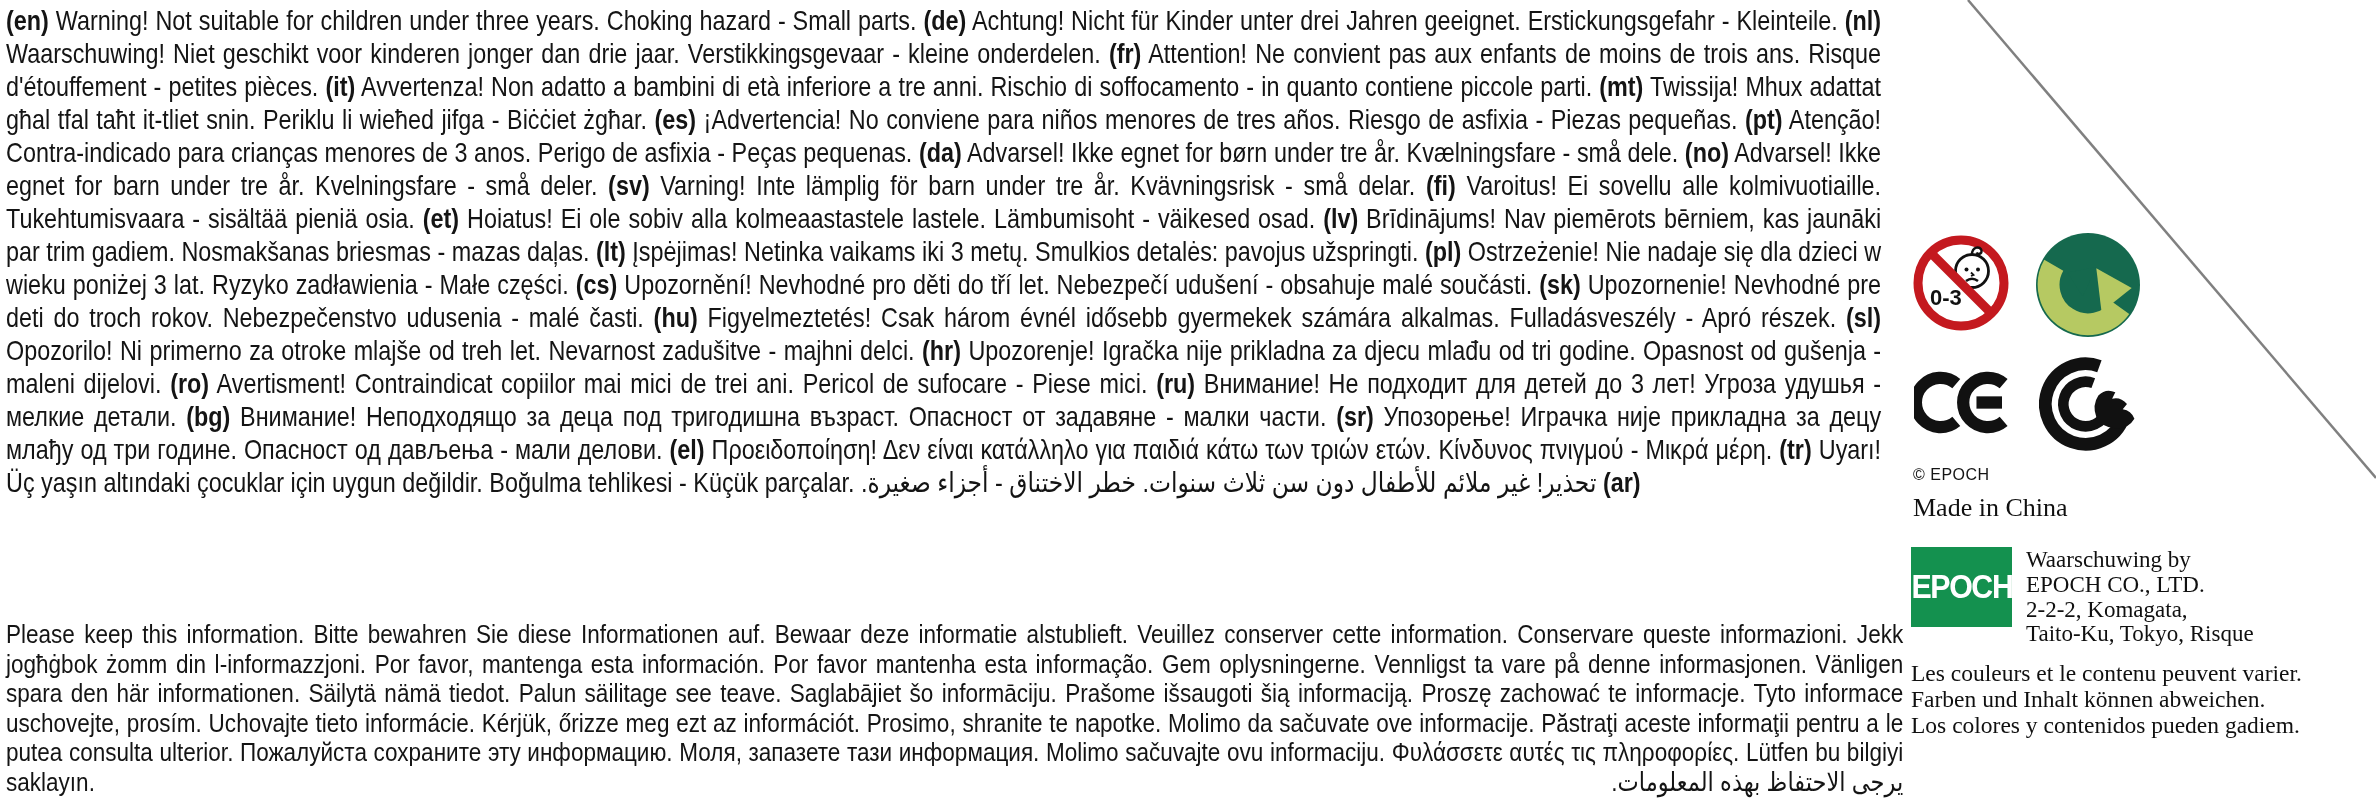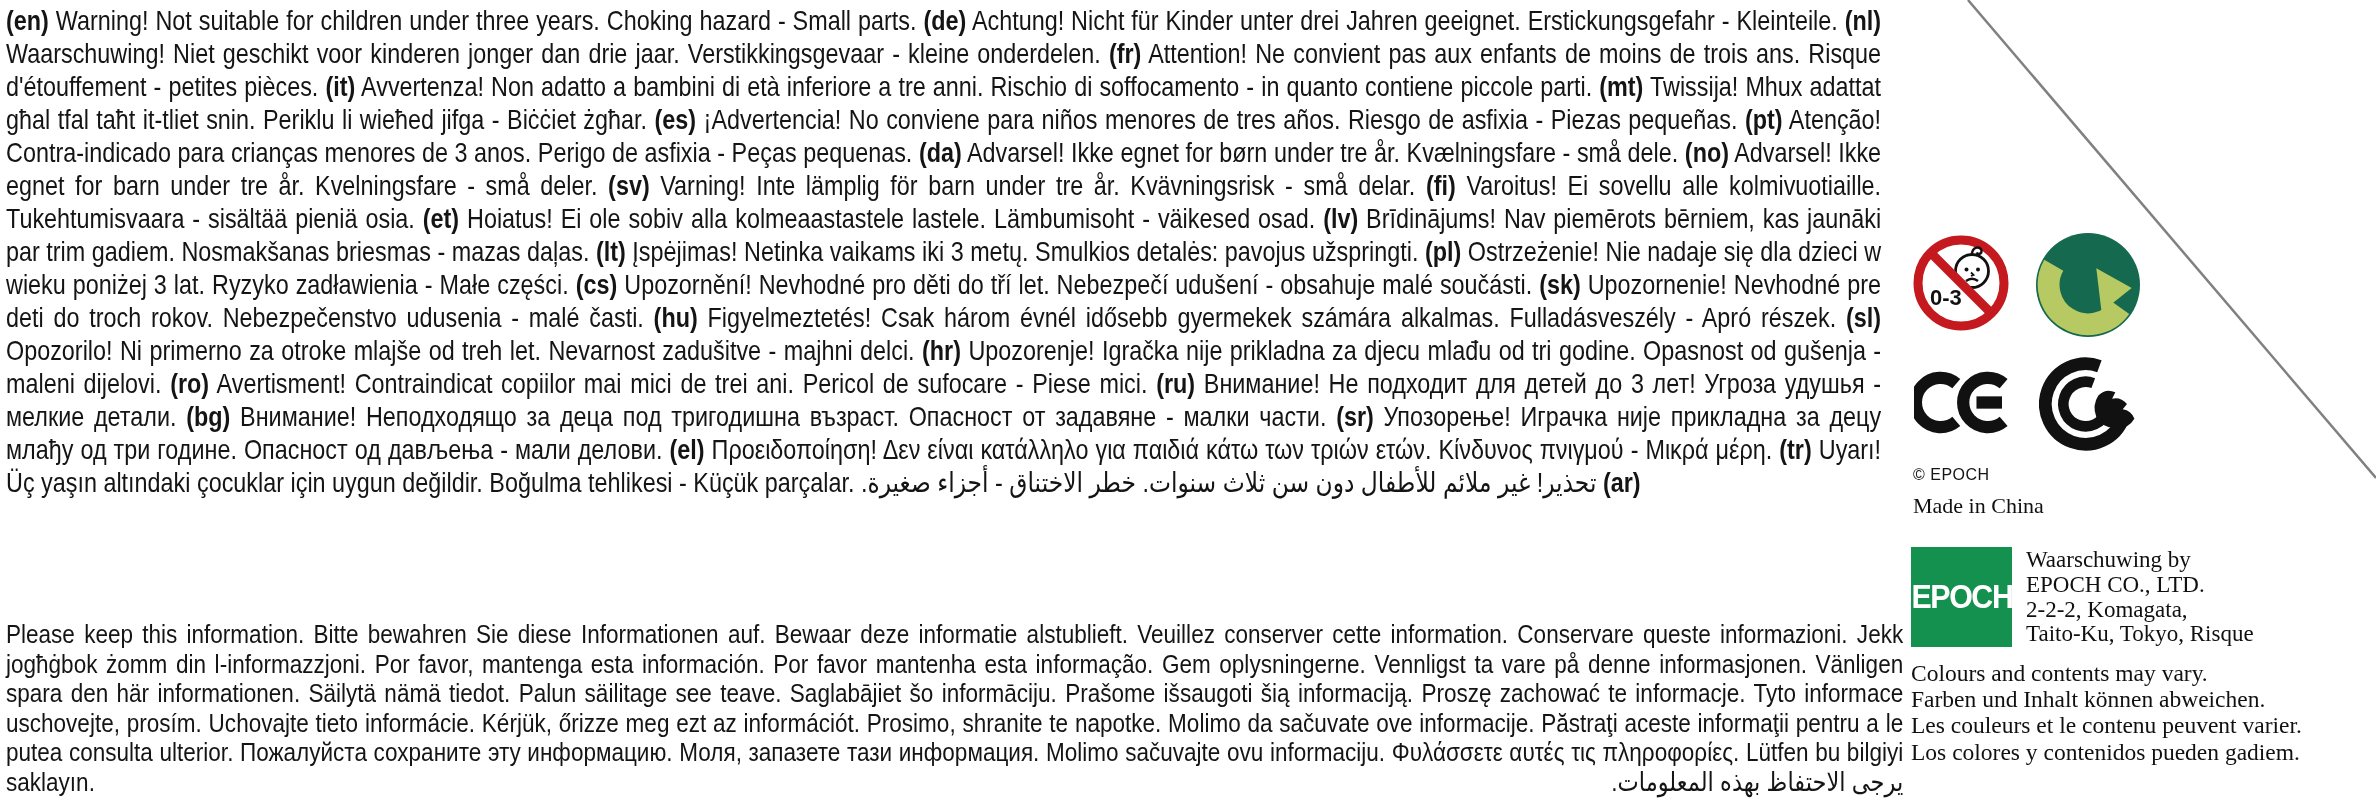--- a/index.html
+++ b/index.html
@@ -9,23 +9,23 @@
     font-family:"Liberation Sans","DejaVu Sans",sans-serif;
   }
   .para { position:absolute; text-align:justify; transform-origin:0 0; transform:scaleX(0.85); }
   #warnPara { left:6px; top:4px; width:2206px; font-size:27.5px; line-height:33px; }
   #keepPara { left:6px; top:620px; width:2232px; font-size:26.5px; line-height:29.6px; }
   #keepArabic { position:absolute; right:0; bottom:0; }
   b { font-weight:700; }
   .abs { position:absolute; }
   .serif { font-family:"Liberation Serif","DejaVu Serif",serif; color:#101010; }
   #copyrightEpoch { left:1913px; top:466px; font-size:16px; letter-spacing:0.5px; }
-  #madeInChina { left:1913px; top:493px; font-size:22px; }
+  #madeInChina { left:1913px; top:493px; font-size:26px; }
   #epochLogo {
-    left:1911px; top:547px; width:101px; height:100px;
+    left:1911px; top:547px; width:101px; height:80px;
     background:var(--epoch-green,#14914f);
     display:flex; align-items:center; justify-content:center;
   }
   #epochLogoText {
     color:#fff; font-weight:700; font-size:33px; letter-spacing:-1.5px;
     transform:scaleX(0.92); white-space:nowrap;
   }
   #manufacturer { left:2026px; top:548px; font-size:23px; line-height:24.8px; }
   #coloursNote { left:1911px; top:660px; font-size:23.5px; line-height:26.2px; }
   svg { display:block; }
@@ -89,17 +89,16 @@
 </div>
 
 <div id="manufacturer" class="abs serif">
   <div>Waarschuwing by</div>
   <div>EPOCH CO., LTD.</div>
   <div>2-2-2, Komagata,</div>
   <div>Taito-Ku, Tokyo, Risque</div>
 </div>
 
 <div id="coloursNote" class="abs serif">
-  <div>Colours and contents may vary.</div>
+  <div>Les couleurs et le contenu peuvent varier.</div>
   <div>Farben und Inhalt können abweichen.</div>
-  <div>Les couleurs et le contenu peuvent varier.</div>
   <div>Los colores y contenidos pueden gadiem.</div>
 </div>
 
 </body></html>

